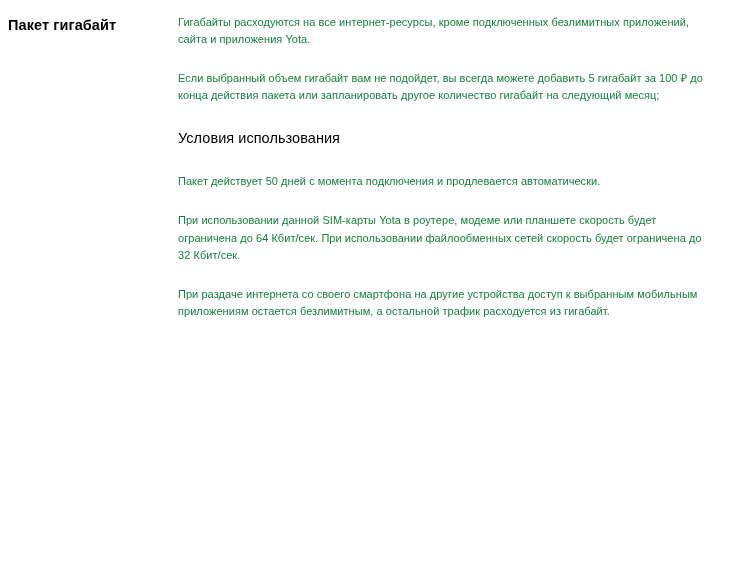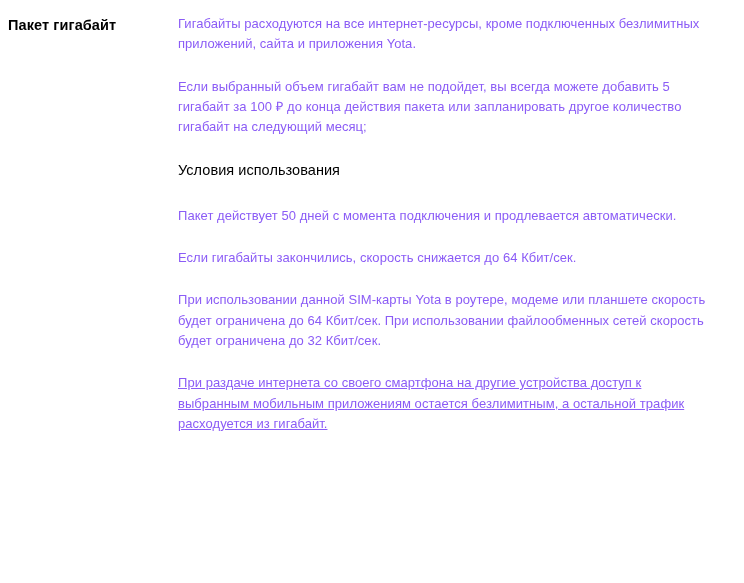--- a/index.html
+++ b/index.html
@@ -31,29 +31,28 @@
     color: #000000;
     padding-top: 1px;
     letter-spacing: 0.1px;
   }
   .term-body {
     flex: 1 1 auto;
     padding-left: 0px;
     padding-right: 14px;
   }
   .para {
-    font-size: 13px;
+    font-size: 11px;
     line-height: 1.56;
-    color: #8b5cf6;
+    color: #15803d;
     margin: 0 0 22px 0;
     letter-spacing: 0.05px;
   }
   .para:last-child {
     margin-bottom: 0;
-    text-decoration: underline;
   }
   .subheading {
     font-size: 14.5px;
     line-height: 1.56;
     color: #000000;
     margin: 0 0 24px 0;
     letter-spacing: 0.05px;
   }
 </style>
 </head>
@@ -66,21 +65,20 @@
   <div class="term-body">
 
     <p class="para">Гигабайты расходуются на все интернет-ресурсы, кроме подключенных безлимитных приложений, сайта и приложения Yota.</p>
 
     <p class="para">Если выбранный объем гигабайт вам не подойдет, вы всегда можете добавить 5 гигабайт за 100 ₽ до конца действия пакета или запланировать другое количество гигабайт на следующий месяц;</p>
 
     <p class="subheading">Условия использования</p>
 
     <p class="para">Пакет действует 50 дней с момента подключения и продлевается автоматически.</p>
 
-    <p class="para">Если гигабайты закончились, скорость снижается до 64 Кбит/сек.</p>
 
 
     <p class="para">При использовании данной SIM-карты Yota в роутере, модеме или планшете скорость будет ограничена до 64 Кбит/сек. При использовании файлообменных сетей скорость будет ограничена до 32 Кбит/сек.</p>
 
     <p class="para">При раздаче интернета со своего смартфона на другие устройства доступ к выбранным мобильным приложениям остается безлимитным, а остальной трафик расходуется из гигабайт.</p>
 
   </div>
 </div>
 
 </body></html>

